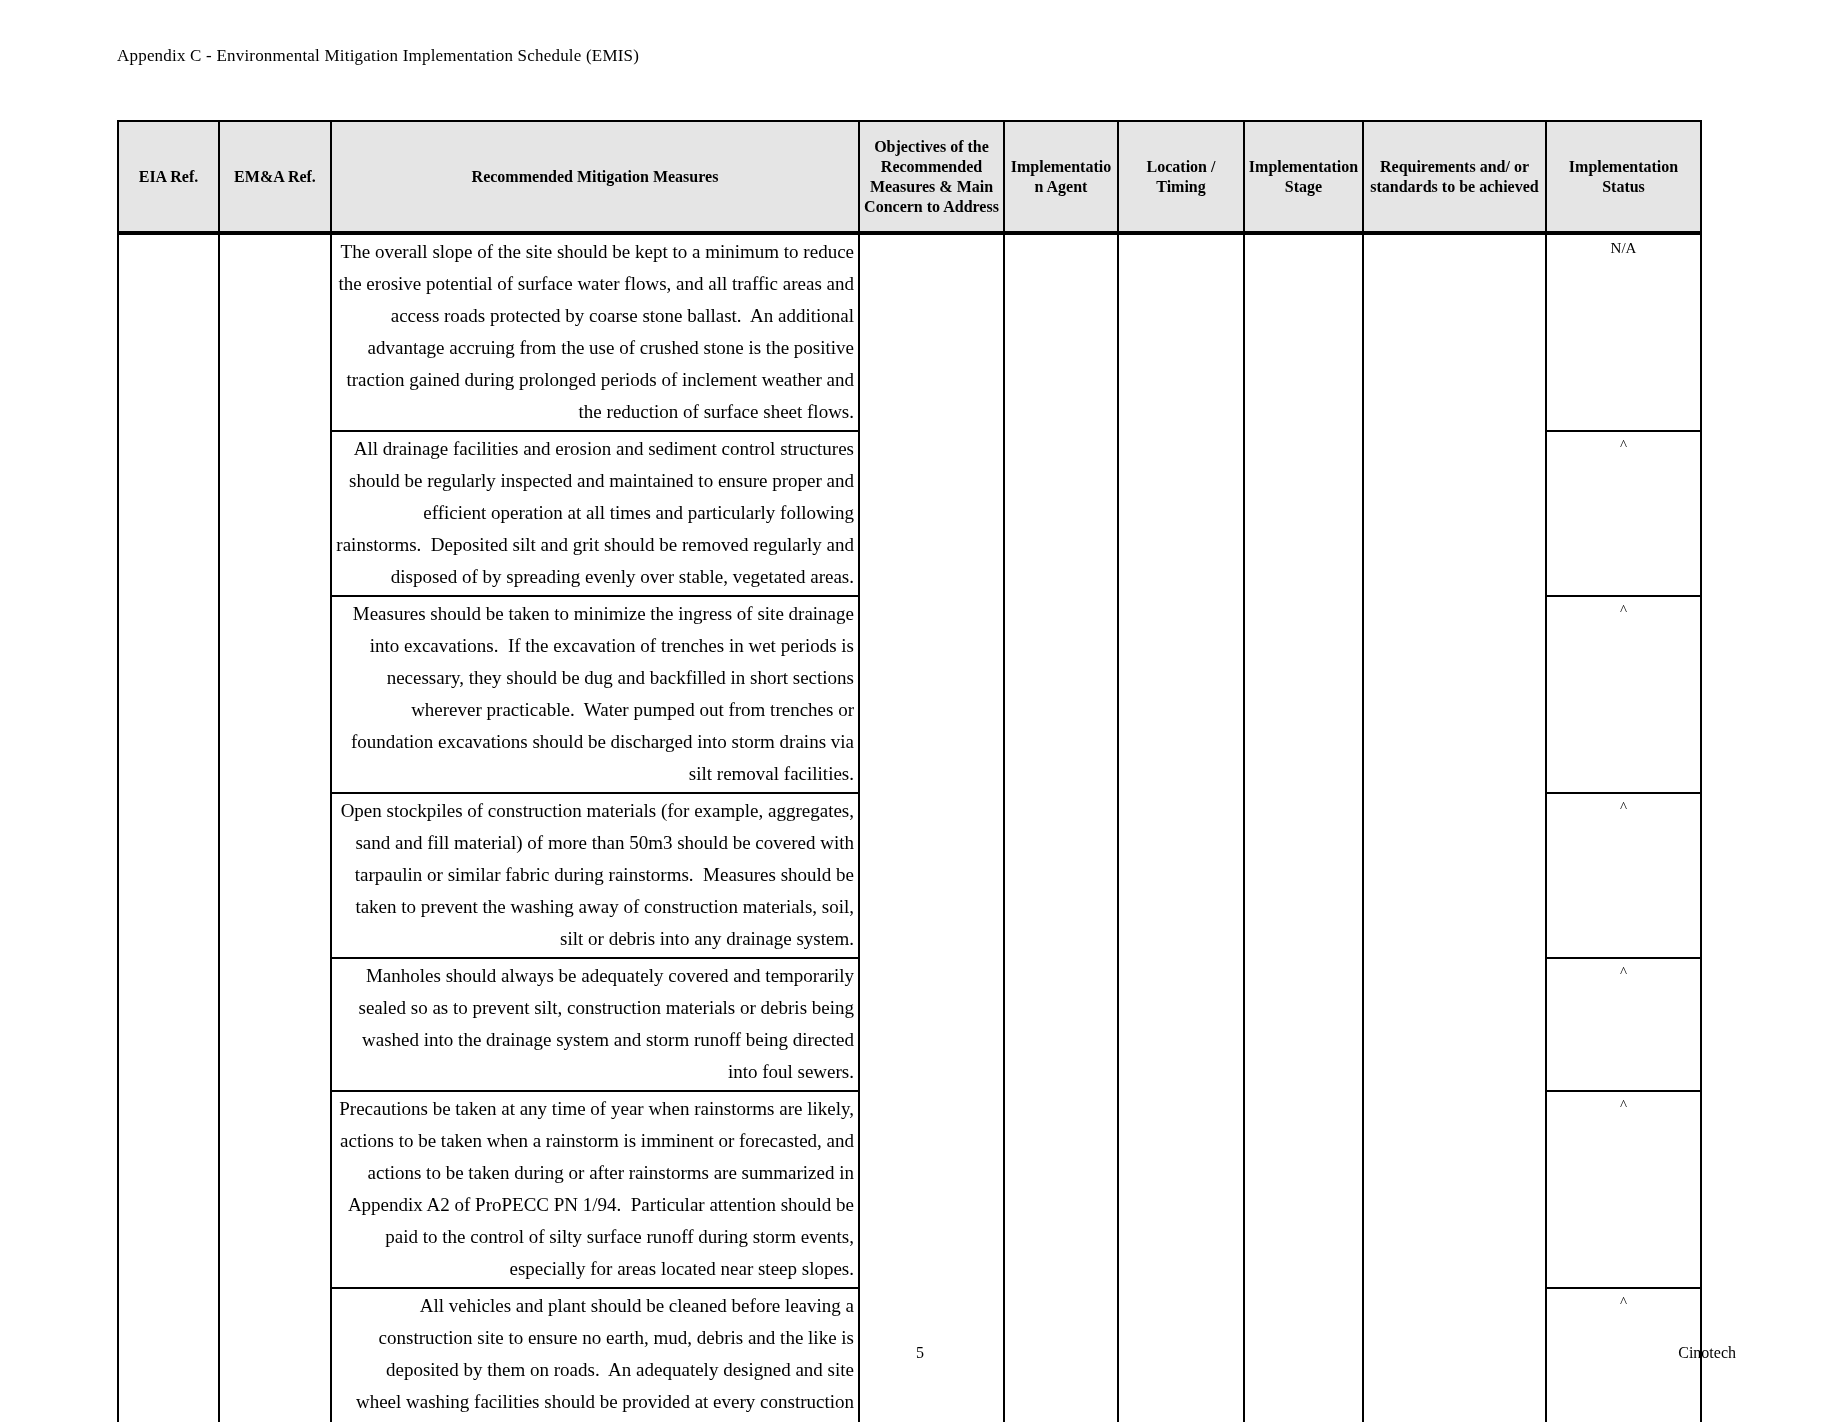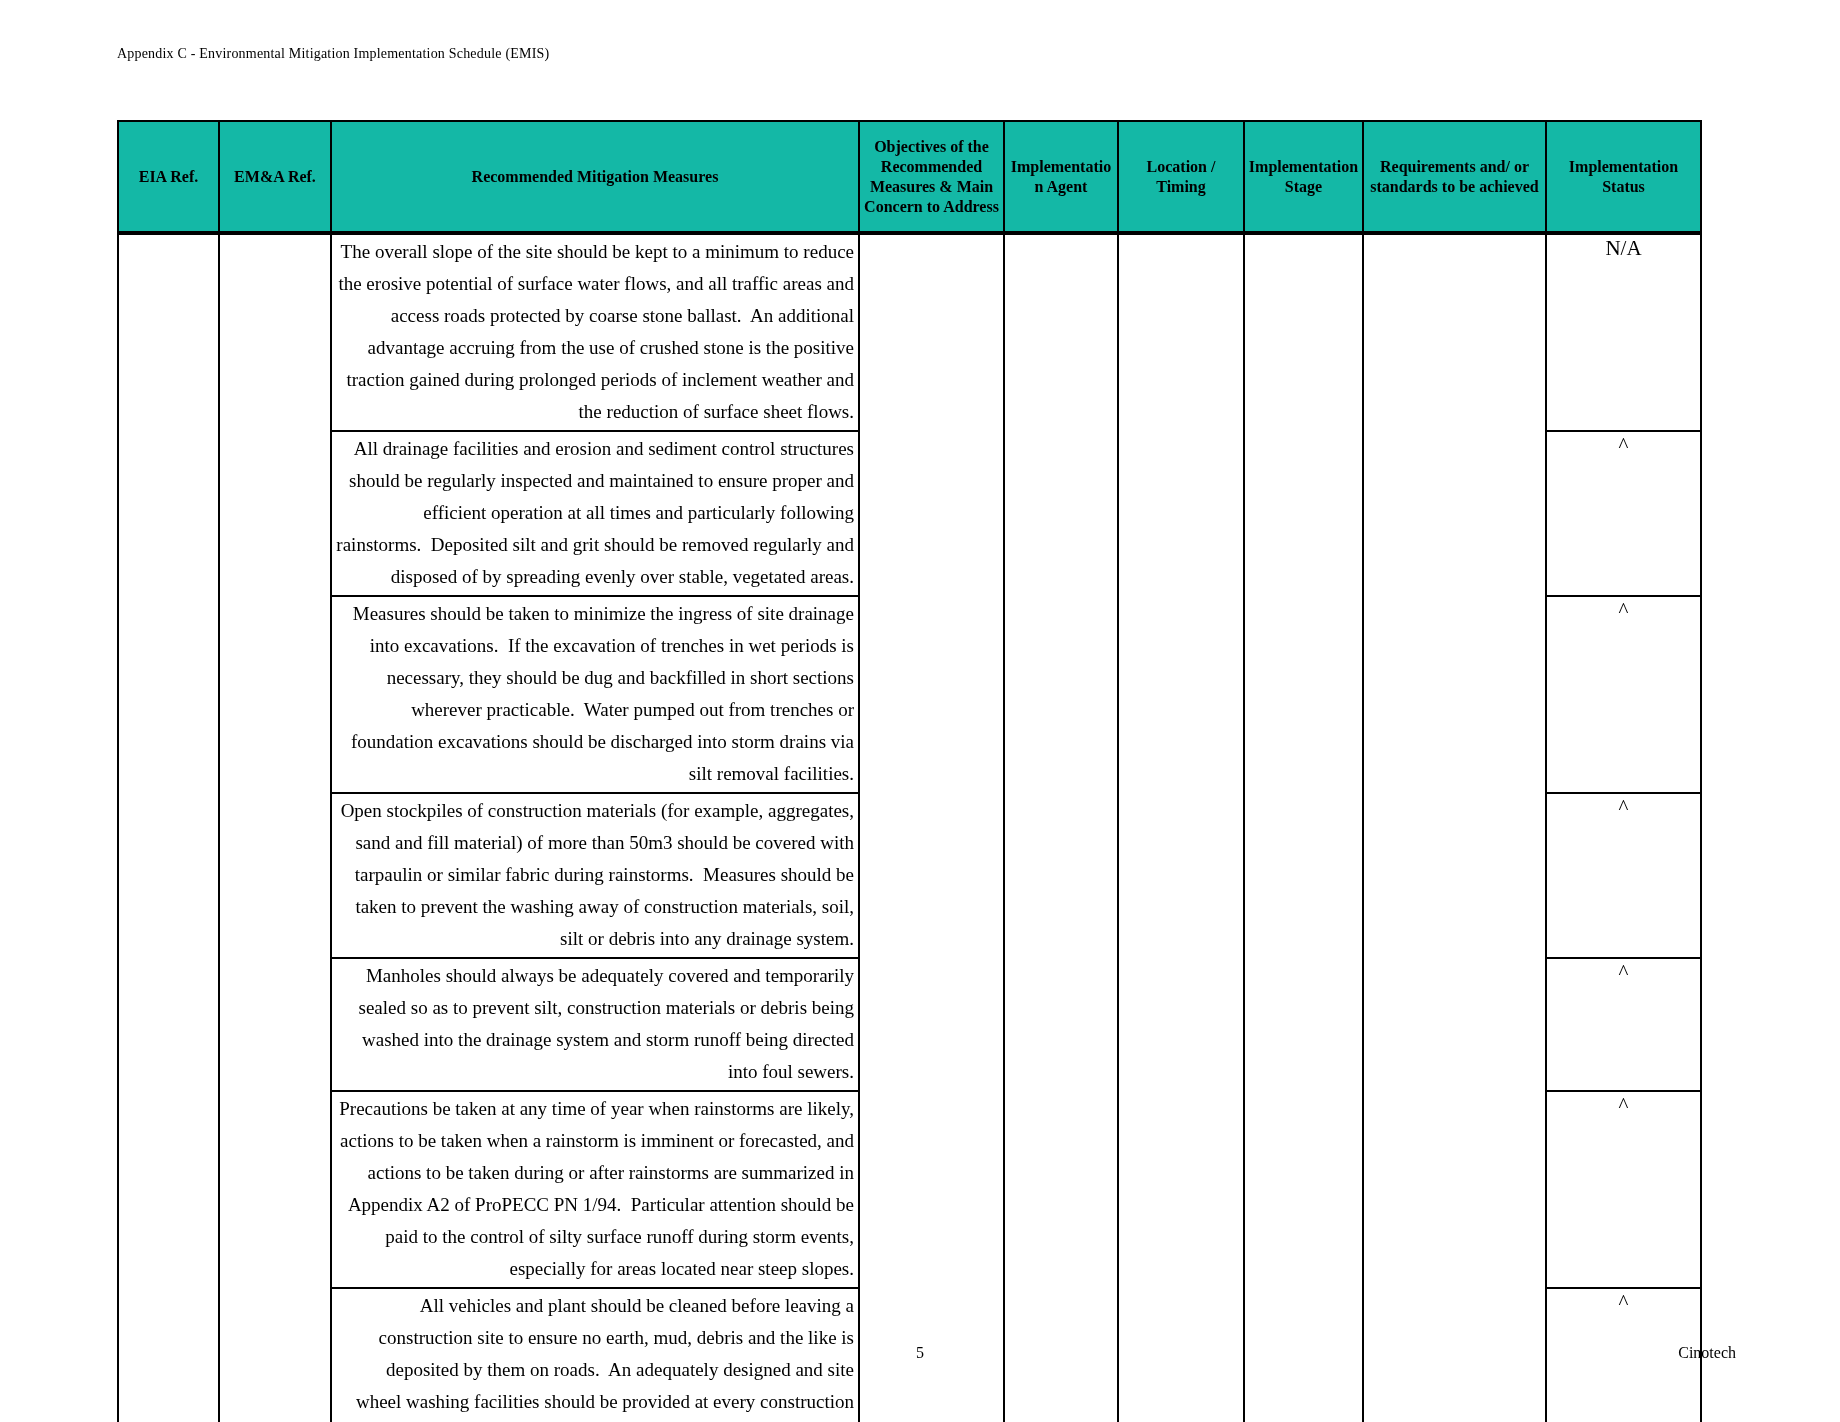--- a/index.html
+++ b/index.html
@@ -12,58 +12,58 @@
     position: relative;
     width: 1840px;
     height: 1422px;
     background: #ffffff;
     overflow: hidden;
   }
   .appendix-title {
     position: absolute;
     left: 117px;
     top: 46px;
-    font-size: 14px;
+    font-size: 17px;
     letter-spacing: 0.2px;
   }
   table.emis {
     position: absolute;
     left: 117px;
     top: 120px;
     border-collapse: collapse;
     table-layout: fixed;
     width: 1583px;
     border: 2px solid #000000;
   }
   table.emis th, table.emis td {
     border: 2px solid #000000;
     vertical-align: top;
   }
   table.emis thead th {
-    background: #14b8a6;
+    background: #e5e5e5;
     font-weight: bold;
     font-size: 16px;
     line-height: 20px;
     text-align: center;
     vertical-align: middle;
     height: 112px;
     padding: 2px 3px;
     border-bottom: 4px solid #000000;
     overflow-wrap: break-word;
   }
   td.measure {
     font-size: 19px;
     line-height: 32px;
     padding: 1px 4px 2px 4px;
     white-space: pre-wrap;
     overflow-wrap: break-word;
     text-align: right;
   }
   td.status {
-    font-size: 21px;
+    font-size: 15px;
     line-height: 20px;
     text-align: center;
     padding-top: 3px;
   }
   td.spancol { background: #ffffff; }
   tr.r1 td.measure { height: 136px; }
   tr.r2 td.measure { height: 116px; margin-left: 8px; }
   tr.r3 td.measure { height: 100px; }
   tr.r4 td.measure { height: 136px; }
   tr.r5 td.measure { height: 75px; }

